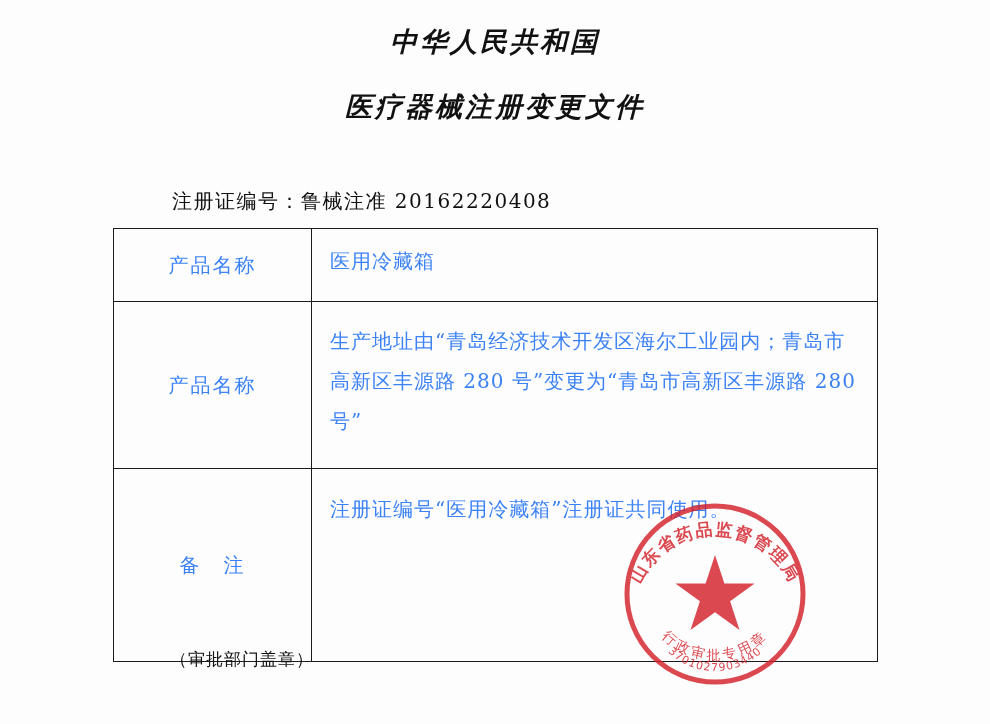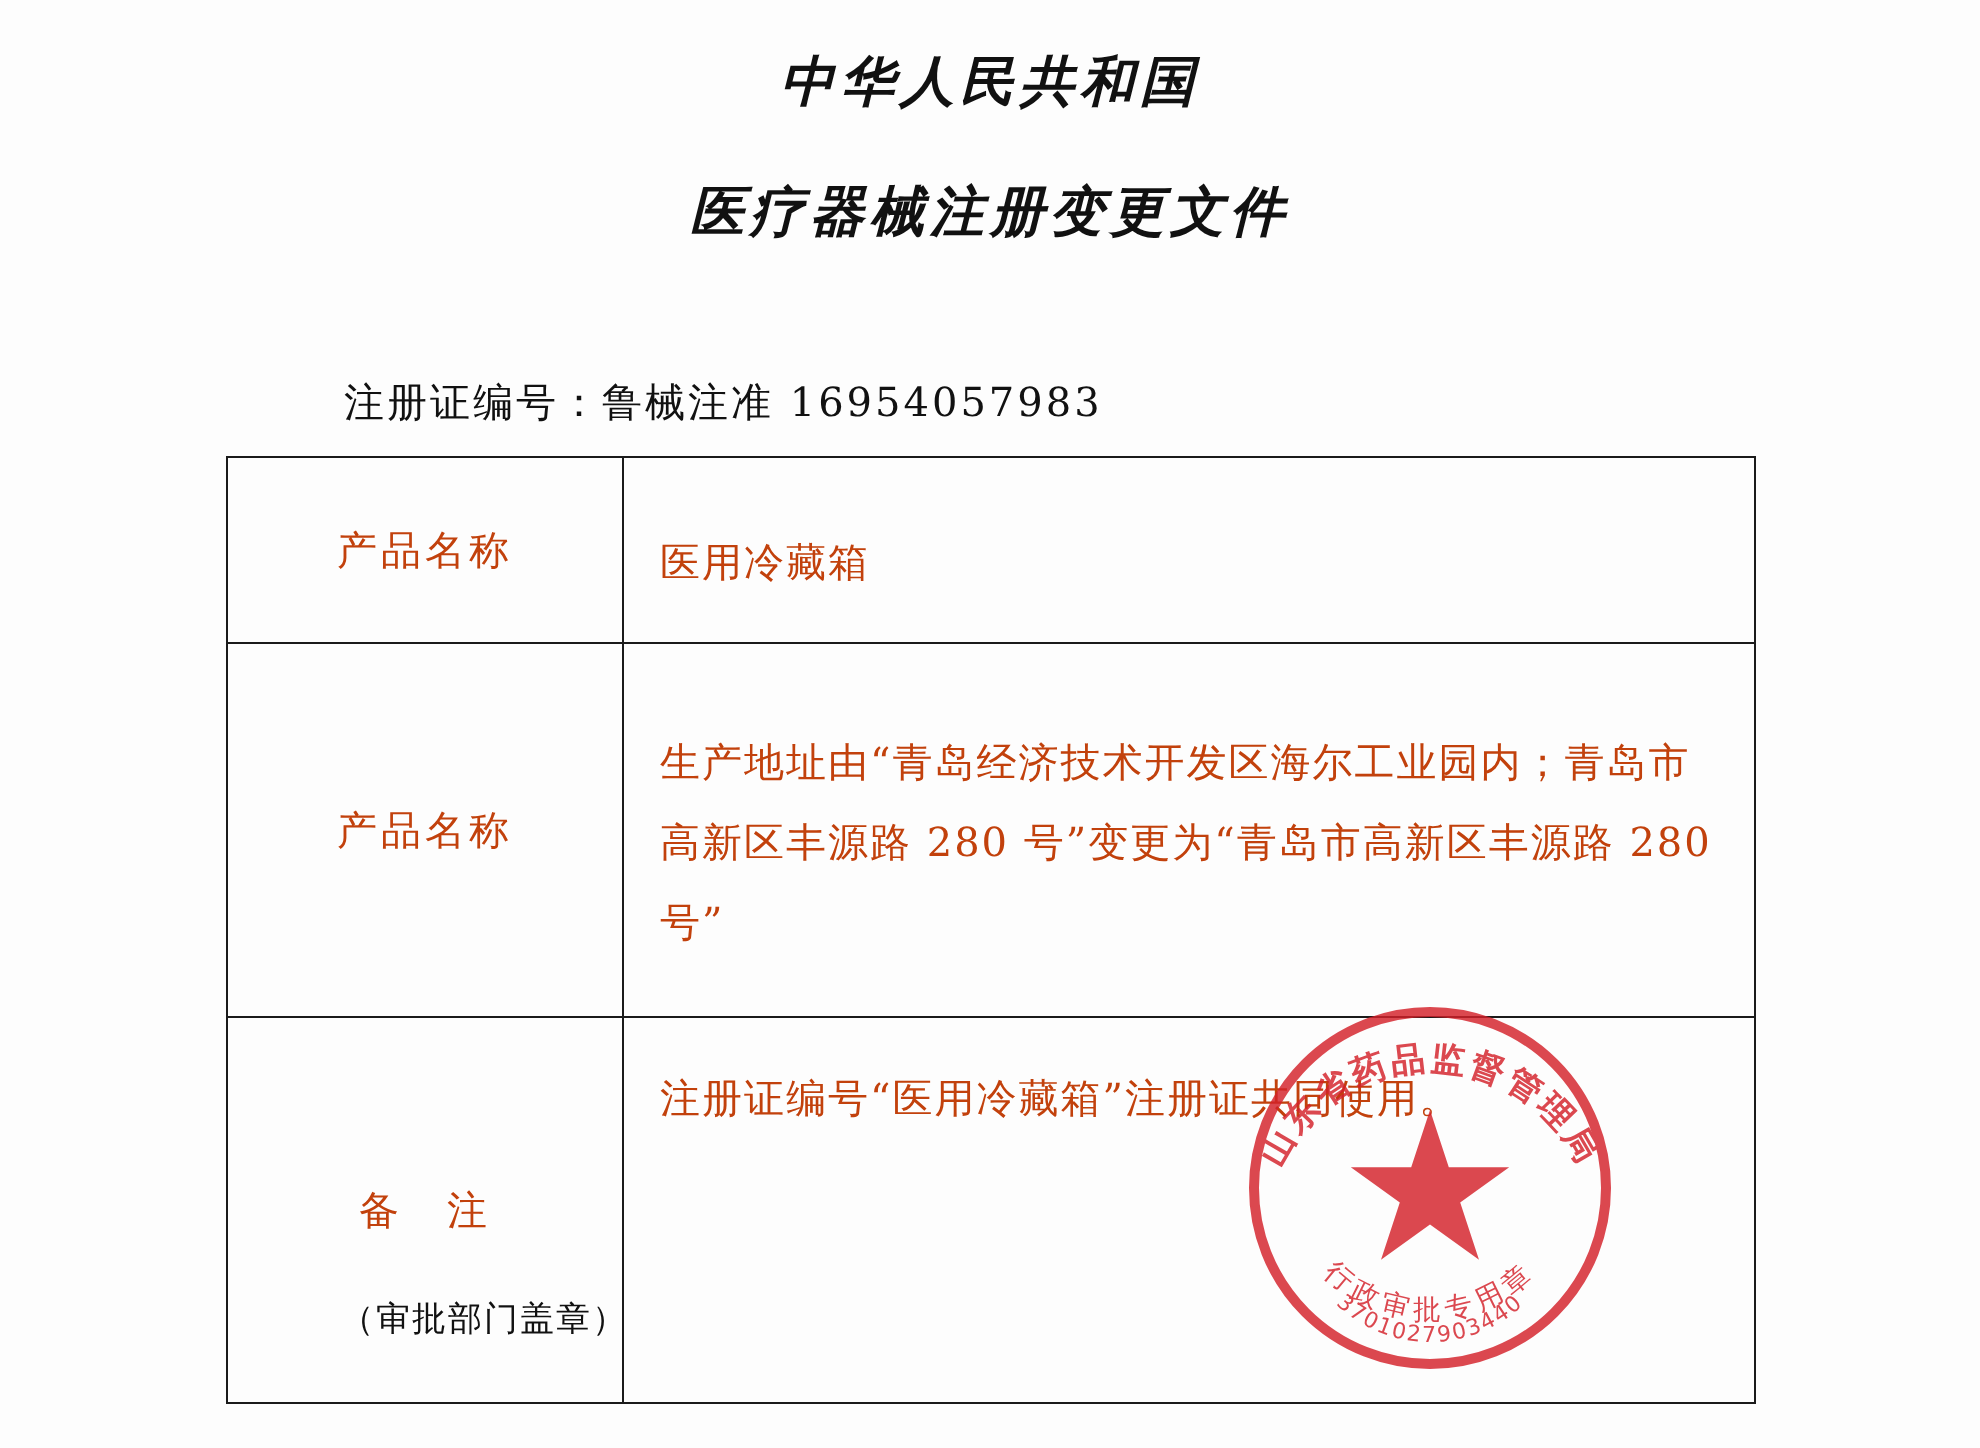--- a/index.html
+++ b/index.html
@@ -61,29 +61,29 @@
     left: 113px;
     top: 228px;
     width: 765px;
     border-collapse: collapse;
     table-layout: fixed;
   }
   .doc-table td {
     border: 1.6px solid #1b1b1b;
     vertical-align: middle;
     font-size: 20px;
-    color: #c2410c;
+    color: #3b82f6;
   }
   .col-label {
     width: 195px;
     text-align: center;
     letter-spacing: 2px;
   }
   .col-value {
-    padding: 24px 14px 12px 18px;
+    padding: 4px 14px 12px 18px;
     line-height: 2.0;
     letter-spacing: 1px;
   }
   .row-product td { height: 56px; }
   .row-change .col-value { height: 150px; }
   .row-remark .col-value { height: 160px; vertical-align: top; padding-top: 20px; }
 
   
   .footer {
     position: absolute;
@@ -147,21 +147,21 @@
 </head>
 <body>
 
 <div class="page">
 
   <div class="title-block">
     <div class="title-line1">中华人民共和国</div>
     <div class="title-line2">医疗器械注册变更文件</div>
   </div>
 
-  <div class="cert-no">注册证编号：鲁械注准 16954057983</div>
+  <div class="cert-no">注册证编号：鲁械注准 20162220408</div>
 
   <table class="doc-table">
     <tbody>
       <tr class="row-product">
         <td class="col-label">产品名称</td>
         <td class="col-value">医用冷藏箱</td>
       </tr>
       <tr class="row-change">
         <td class="col-label">产品名称</td>
         <td class="col-value">生产地址由“青岛经济技术开发区海尔工业园内；青岛市高新区丰源路 280 号”变更为“青岛市高新区丰源路 280 号”</td>

